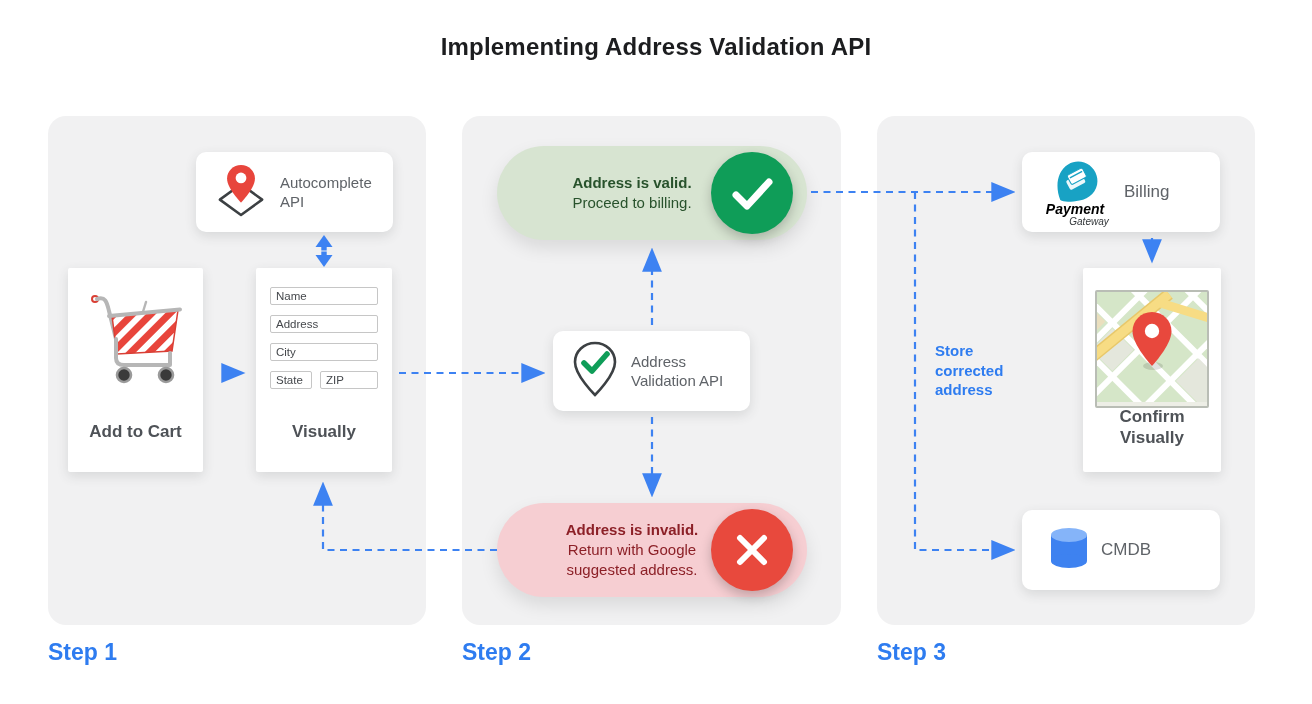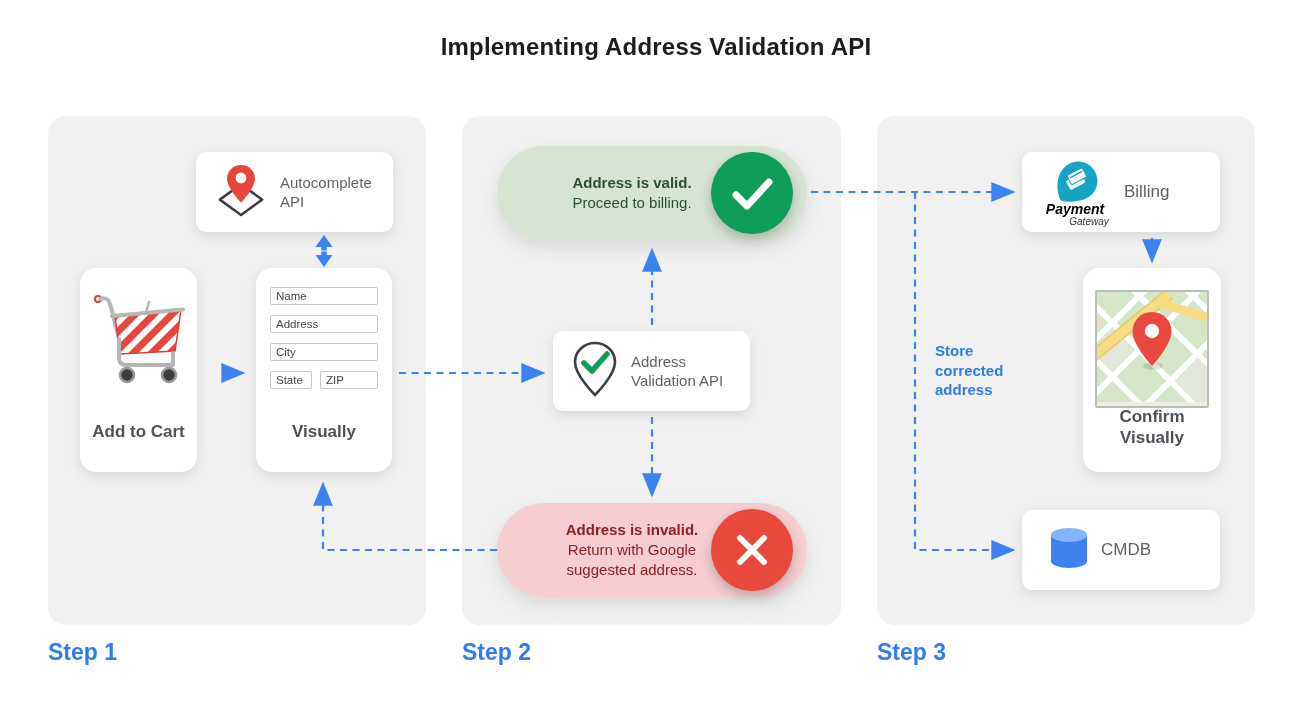--- a/index.html
+++ b/index.html
@@ -34,22 +34,22 @@
     box-shadow: 0 4px 12px rgba(60,64,67,0.14);
   }
   .api-card { display: flex; align-items: center; padding-left: 20px; gap: 14px; }
   .api-card .api-label { width: 116px; font-size: 15px; line-height: 1.3; color: #5f6368; }
 
   .autocomplete-card { left: 196px; top: 152px; width: 197px; height: 80px; }
   .validation-card   { left: 553px; top: 331px; width: 197px; height: 80px; }
   .billing-card      { left: 1022px; top: 152px; width: 198px; height: 80px; }
   .cmdb-card         { left: 1022px; top: 510px; width: 198px; height: 80px; }
 
-  .tall-card { border-radius: 16px; }
-  .cart-card     { left: 80px;   top: 268px; width: 117px; height: 204px; }
+  .tall-card { border-radius: 2px; }
+  .cart-card     { left: 68px;   top: 268px; width: 135px; height: 204px; }
   .checkout-card { left: 256px;  top: 268px; width: 136px; height: 204px; }
   .confirm-card  { left: 1083px; top: 268px; width: 138px; height: 204px; }
 
   .card-caption {
     position: absolute; left: 0; right: 0; bottom: 30px;
     text-align: center; font-size: 17px; font-weight: bold; color: #4e5257; line-height: 1.25;
   }
   .confirm-card .card-caption { bottom: 24px; }
 
   .cart-art { position: absolute; left: 50%; transform: translateX(-50%); top: 24px; }

